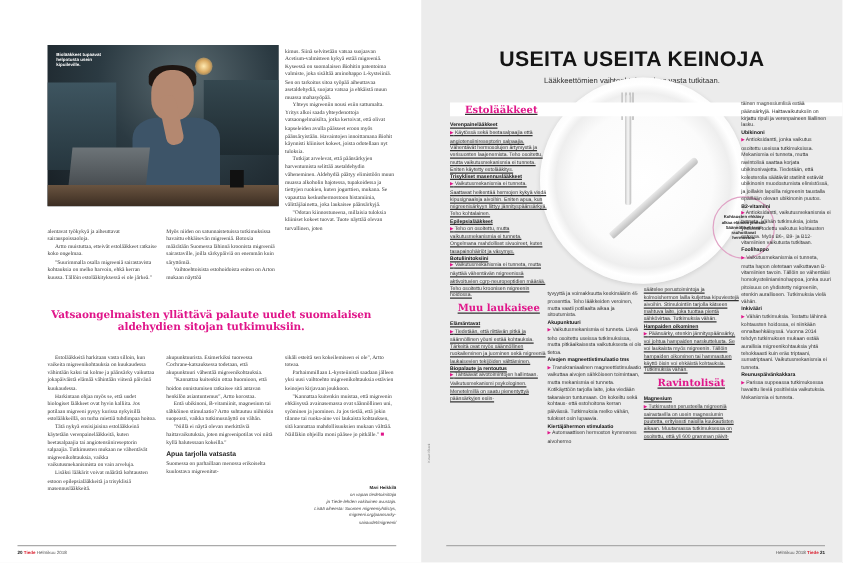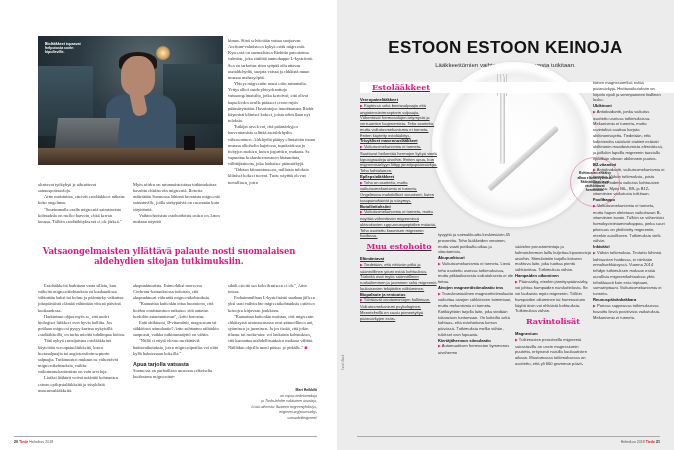--- a/index.html
+++ b/index.html
@@ -92,21 +92,21 @@
     <p class="noi">Myös niiden on satunnaistetuissa tutkimuksissa havaittu ehkäisevän migreeniä. Botoxia määrätään Suomessa lähinnä kroonista migreeniä sairastaville, joilla särkypäiviä on enemmän kuin säryttömiä.</p>
     <p>Vaihtoehtoisista estohoidoista eniten on Arton mukaan näyttöä</p>
   </div>
   <div class="col" style="left:228px; top:38px; width:88px;">
     <p class="noi">kimus. Siinä selvitetään vatsaa suojaavan Acetium-valmisteen kykyä estää migreeniä. Kyseessä on suomalaisen Biohitin patentoima valmiste, joka sisältää aminohappo L-kysteiiniä. Sen on tarkoitus sitoa syöpää aiheuttavaa asetaldehydiä, suojata vatsaa ja ehkäistä muun muassa mahasyöpää.</p>
     <p>Yhteys migreeniin nousi esiin sattumalta. Yritys alkoi saada yhteydenottoja vatsaongelmaisilta, jotka kertoivat, että olivat kapseleiden avulla päässeet eroon myös päänsäryistään. Havaintojen innoittamana Biohit käynnisti kliiniset kokeet, joista odotellaan nyt tuloksia.</p>
     <p>Tutkijat arvelevat, että päänsärkyjen harventumista selittää asetaldehydin väheneminen. Aldehydiä päätyy elimistöön muun muassa alkoholin hajotessa, tupakoidessa ja tiettyjen ruokien, kuten jogurttien, mukana. Se vapauttaa keskushermostoon histamiinia, välittäjäainetta, joka laukaisee päänsärkyjä.</p>
     <p>"Odotan kiinnostuneena, millaisia tuloksia kliiniset kokeet tuovat. Tuote näyttää olevan turvallinen, joten</p>
   </div>
 
-  <div class="pull">Vatsaongelmaisten yllättävä palaute nosti suomalaisen aldehydien sitojan tutkimuksiin.</div>
+  <div class="pull">Vatsaongelmaisten yllättävä palaute uudet suomalaisen aldehydien sitojan tutkimuksiin.</div>
 
   <div class="col" style="left:38px; top:283px; width:88px;">
     <p>Estolääkkeitä harkitaan vasta silloin, kun vaikeita migreenikohtauksia on kuukaudessa vähintään kaksi tai kolme ja päänsärky vaikuttaa jokapäiväistä elämää vähintään viitenä päivänä kuukaudessa.</p>
     <p>Harkintaan ohjaa myös se, että uudet biologiset lääkkeet ovat hyvin kalliita. Jos potilaan migreeni pysyy kurissa nykyisillä estolääkkeillä, on turha miettiä tuhdimpaa hoitoa.</p>
     <p>Tätä nykyä ensisijaisina estolääkkeinä käytetään verenpainelääkkeitä, kuten beetasalpaajia tai angiotensiinireseptorin salpaajia. Tutkimusten mukaan ne vähentävät migreenikohtauksia, vaikka vaikutusmekanismista on vain arveluja.</p>
     <p>Lisäksi lääkärit voivat määrätä kohtausten estoon epilepsialääkkeitä ja trisyklisiä masennuslääkkeitä.</p>
   </div>
   <div class="col" style="left:133px; top:283px; width:88px;">
     <p class="noi">akupunktuurista. Esimerkiksi tuoreessa Cochrane-katsauksessa todetaan, että akupunktuuri vähentää migreenikohtauksia.</p>
     <p>"Kannattaa kuitenkin ottaa huomioon, että hoidon onnistumisen ratkaisee sitä antavan henkilön asiantuntemus", Artto korostaa.</p>
@@ -132,50 +132,50 @@
 
   <div class="rule" style="left:14px; top:436px; width:303px;"></div>
   <div class="folio" style="left:14px; top:440px;">
     <b>20</b>
     <span class="brand">Tiede</span>
     <span>Helmikuu 2018</span>
   </div>
 </div>
 
 <div class="page right">
-  <div class="r-title">ESTOON ESTOON KEINOJA</div>
+  <div class="r-title">USEITA USEITA KEINOJA</div>
   <div class="r-sub">Lääkkeettömien vaihtoehtojen tehoa vasta tutkitaan.</div>
 
   <div class="plate"></div>
   <div class="fork-tines"></div>
   <div class="fork"></div>
   <div class="knife"></div>
   <div class="circle-note">Kohtausten ehkäisy alkaa elämänrytmistä. Säännölliset tavat rauhoittavat hermostoa.</div>
 
   <div class="credit">Kuvat: iStock</div>
 
   <div class="rc" style="left:23px; top:80px; width:78px;text-decoration:underline;">
     <div class="sec left">Estolääkkeet</div>
     <div><div class="h">Verenpainelääkkeet</div><span class="arrow">▶</span> <span>Käytössä sekä beetasalpaajia että angiotensiinireseptorin salpaajia. Vähentävät hermosolujen ärtymystä ja verisuonten laajenemista. Teho osoitettu, mutta vaikutusmekanismia ei tunneta. Eniten käytetty estolääkitys.</span></div>
     <div><div class="h">Trisykliset masennuslääkkeet</div><span class="arrow">▶</span> <span>Vaikutusmekanismia ei tunneta. Saattavat heikentää hermojen kykyä viedä kipusignaaleja aivoihin. Eniten apua, kun migreenisärkyyn liittyy jännityspäänsärkyä. Teho kohtalainen.</span></div>
     <div><div class="h">Epilepsialääkkeet</div><span class="arrow">▶</span> <span>Teho on osoitettu, mutta vaikutusmekanismia ei tunneta. Ongelmana mahdolliset sivuoireet, kuten tasapainohäiriöt ja väsymys.</span></div>
     <div><div class="h">Botuliinitoksiini</div><span class="arrow">▶</span> <span>Vaikutusmekanismia ei tunneta, mutta näyttää vähentävän migreenissä aktivoituvien cgrp-neuropeptidien määrää. Teho osoitettu kroonisen migreenin hoidossa.</span></div>
-    <div class="sec">Muu estohoito</div>
+    <div class="sec">Muu laukaisee</div>
     <div><div class="h">Elämäntavat</div><span class="arrow">▶</span> <span>Tiedetään, että riittävän pitkä ja säännöllinen yöuni estää kohtauksia. Tärkeitä ovat myös säännöllinen ruokaileminen ja juominen sekä migreeniä laukaisevien tekijöiden välttäminen.</span></div>
     <div><div class="h">Biopalaute ja rentoutus</div><span class="arrow">▶</span> <span>Tähtäävät aivotoimintojen hallintaan. Vaikutusmekanismi psykologinen. Menetelmillä on saatu pienentyttyä päänsärkyjen esiin-</span></div>
   </div>
 
   <div class="rc" style="left:101px; top:232px; width:76px;">
     <div>tyvyyttä ja voimakkuutta keskimäärin 45 prosenttia. Teho lääkkeiden veroinen, mutta vaatii potilaalta aikaa ja sitoutumista.</div>
     <div><div class="h">Akupunktuuri</div><span class="arrow">▶</span> <span>Vaikutusmekanismia ei tunneta. Lievä teho osoitettu useissa tutkimuksissa, mutta pitkäaikaisesta vaikutuksesta ei ole tietoa.</span></div>
     <div><div class="h">Aivojen magneettistimulaatio tms</div><span class="arrow">▶</span> <span>Transkraniaalinen magneettistimulaatio vaikuttaa aivojen sähköiseen toimintaan, mutta mekanismia ei tunneta. Kotikäyttöön tarjolla laite, joka viedään takaraivon tuntumaan. On kokeiltu sekä kohtaus- että estohoitona kerran päivässä. Tutkimuksia melko vähän, tulokset osin lupaavia.</span></div>
     <div><div class="h">Kiertäjähermon stimulaatio</div><span class="arrow">▶</span> <span>Automaattisen hermoston kymmenes aivohermo</span></div>
   </div>
 
-  <div class="rc" style="left:178px; top:244px; width:76px;">
+  <div class="rc" style="left:178px; top:229px; width:76px;text-decoration:underline;">
     <div>säätelee perustoimintoja ja kolmoishermon lailla kuljettaa kipuviestejä aivoihin. Stimulointiin tarjolla kätseen mahtuva laite, joka tuottaa pientä sähkövirtaa. Tutkimuksia vähän.</div>
     <div><div class="h">Hampaiden oikominen</div><span class="arrow">▶</span> <span>Päänsärky, etenkin jännityspäänsärky, voi johtua hampaiden narskuttelusta. Se voi laukaista myös migreenin. Tällöin hampaiden oikominen tai hammastuen käyttö öisin voi ehkäistä kohtauksia. Tutkimuksia vähän.</span></div>
     <div class="sec">Ravintolisät</div>
     <div><div class="h">Magnesium</div><span class="arrow">▶</span> <span>Tutkimusten perusteella migreeniä sairastavilla on usein magnesiumin puutetta, erityisesti naisilla kuukautisten aikaan. Muutamassa tutkimuksessa on osoitettu, että yli 600 gramman päivit-</span></div>
   </div>
 
   <div class="rc" style="left:256px; top:80px; width:72px;">
     <div>täinen magnesiumlisä estää päänsärkyjä. Haittavaikutuksiin on kirjattu ripuli ja verenpaineen liiallinen lasku.</div>
     <div><div class="h">Ubikinoni</div><span class="arrow">▶</span> <span>Antioksidantti, jonka vaikutus osoitettu useissa tutkimuksissa. Mekanismia ei tunneta, mutta ravintolisä saattaa korjata ubikinonivajetta. Tiedetään, että kolesterolia säätävät statiinit estävät ubikinonin muodostumista elimistössä, ja joillakin lapsilla migreenin taustalla epäillään olevan ubikinonin puutos.</span></div>
     <div><div class="h">B2-vitamiini</div><span class="arrow">▶</span> <span>Antioksidantti, vaikutusmekanismia ei tunneta. Vähän tutkimuksia, joista yhdessä todettu vaikutus kohtausten estossa. Myös B6-, B9- ja B12-vitamiinien vaikutusta tutkitaan.</span></div>

